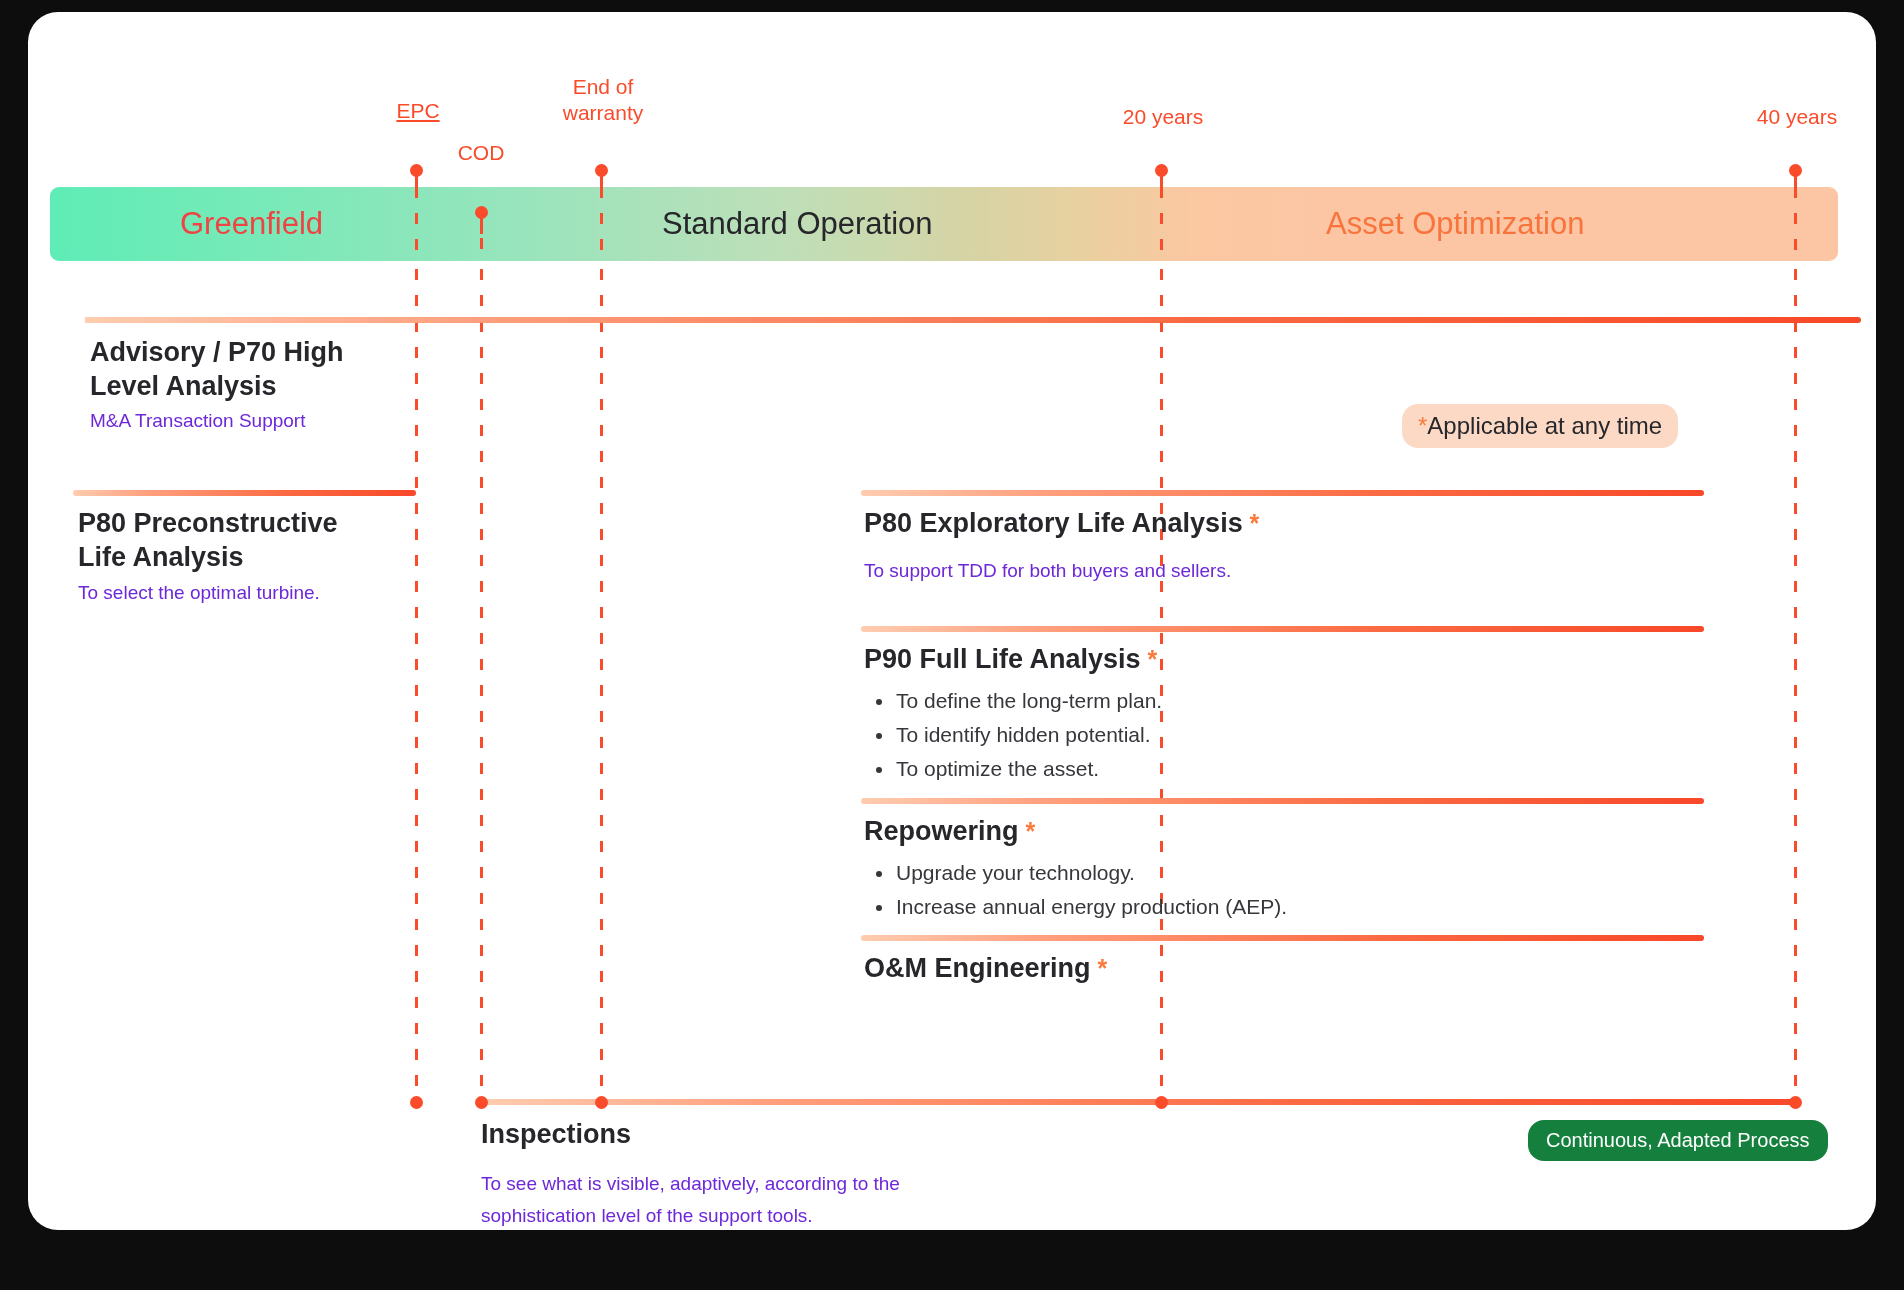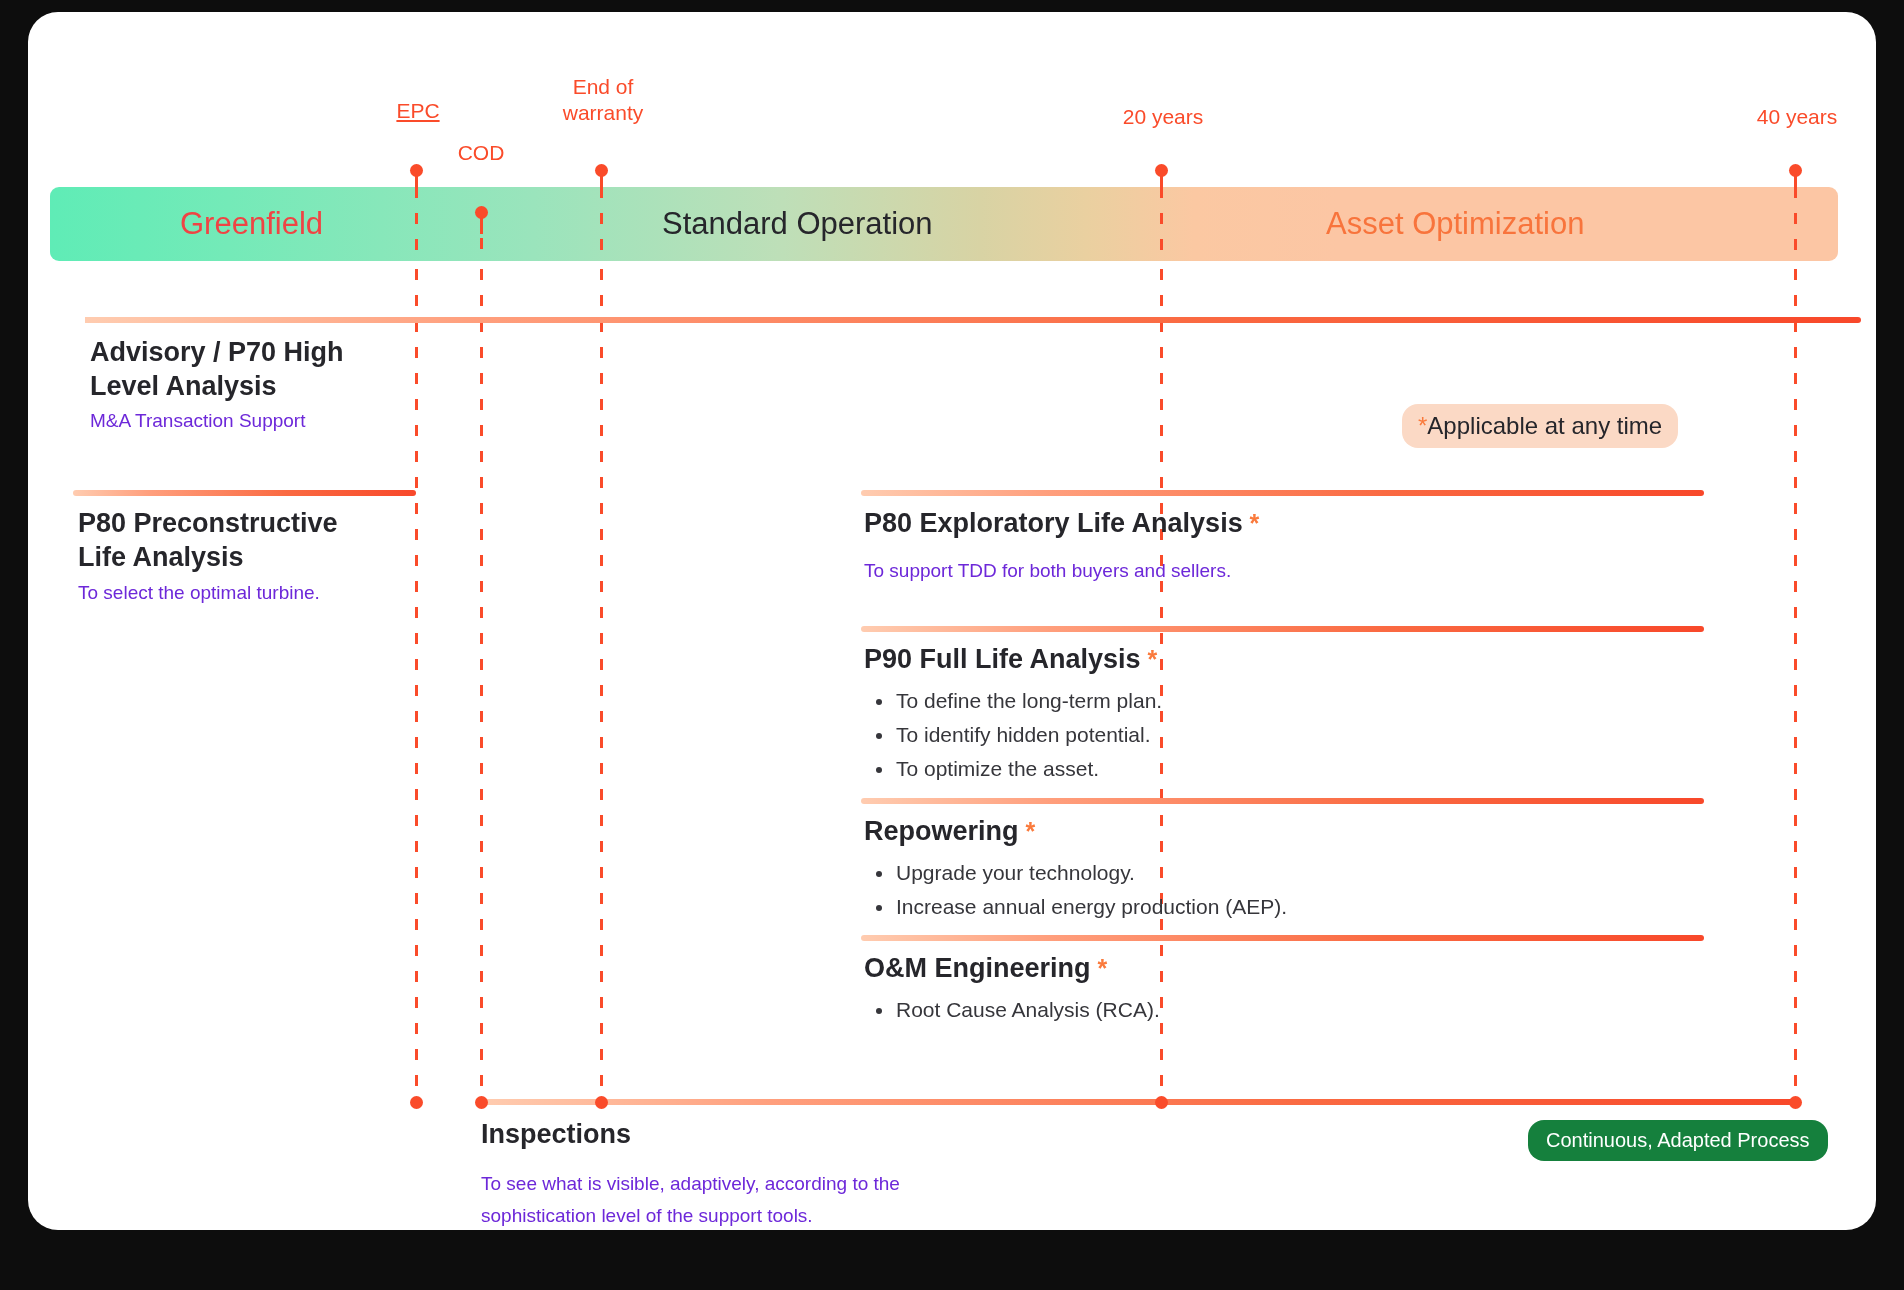--- a/index.html
+++ b/index.html
@@ -203,21 +203,20 @@
       </ul>
       <div class="rule" style="left: 833px; top: 786px; width: 843px;"></div>
       <div class="sec-title" style="left: 836px; top: 802px;">Repowering<span class="star"> *</span></div>
       <ul class="bullets" style="left: 840px; top: 845px;">
         <li>Upgrade your technology.</li>
         <li>Increase annual energy production (AEP).</li>
       </ul>
       <div class="rule" style="left: 833px; top: 923px; width: 843px;"></div>
       <div class="sec-title" style="left: 836px; top: 939px;">O&amp;M Engineering<span class="star"> *</span></div>
       <ul class="bullets" style="left: 840px; top: 982px;">
-        <li>Root Cause Analysis (RCA).</li>
       </ul>
       <div class="rule" style="left: 453px; top: 1087px; width: 1320px;"></div>
       <div class="sec-title" style="left: 453px; top: 1105px;">Inspections</div>
       <div class="sec-sub" style="left: 453px; top: 1156px;">To see what is visible, adaptively, according to the
 sophistication level of the support tools.</div>
     </div>
   <div id="layer-bottom-dots">
       <div class="pin-dot" style="left: 382px; top: 1084px;"></div>
       <div class="pin-dot" style="left: 447px; top: 1084px;"></div>
       <div class="pin-dot" style="left: 567px; top: 1084px;"></div>

